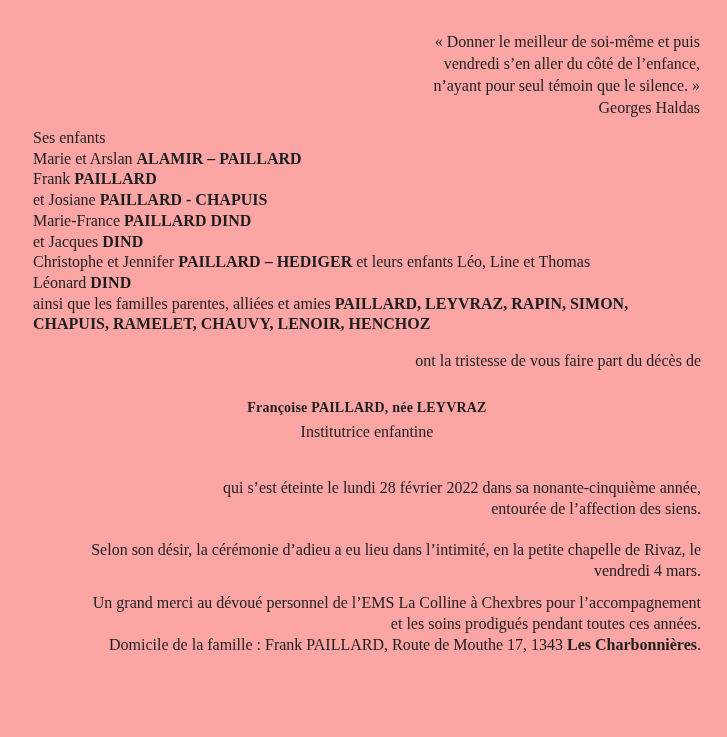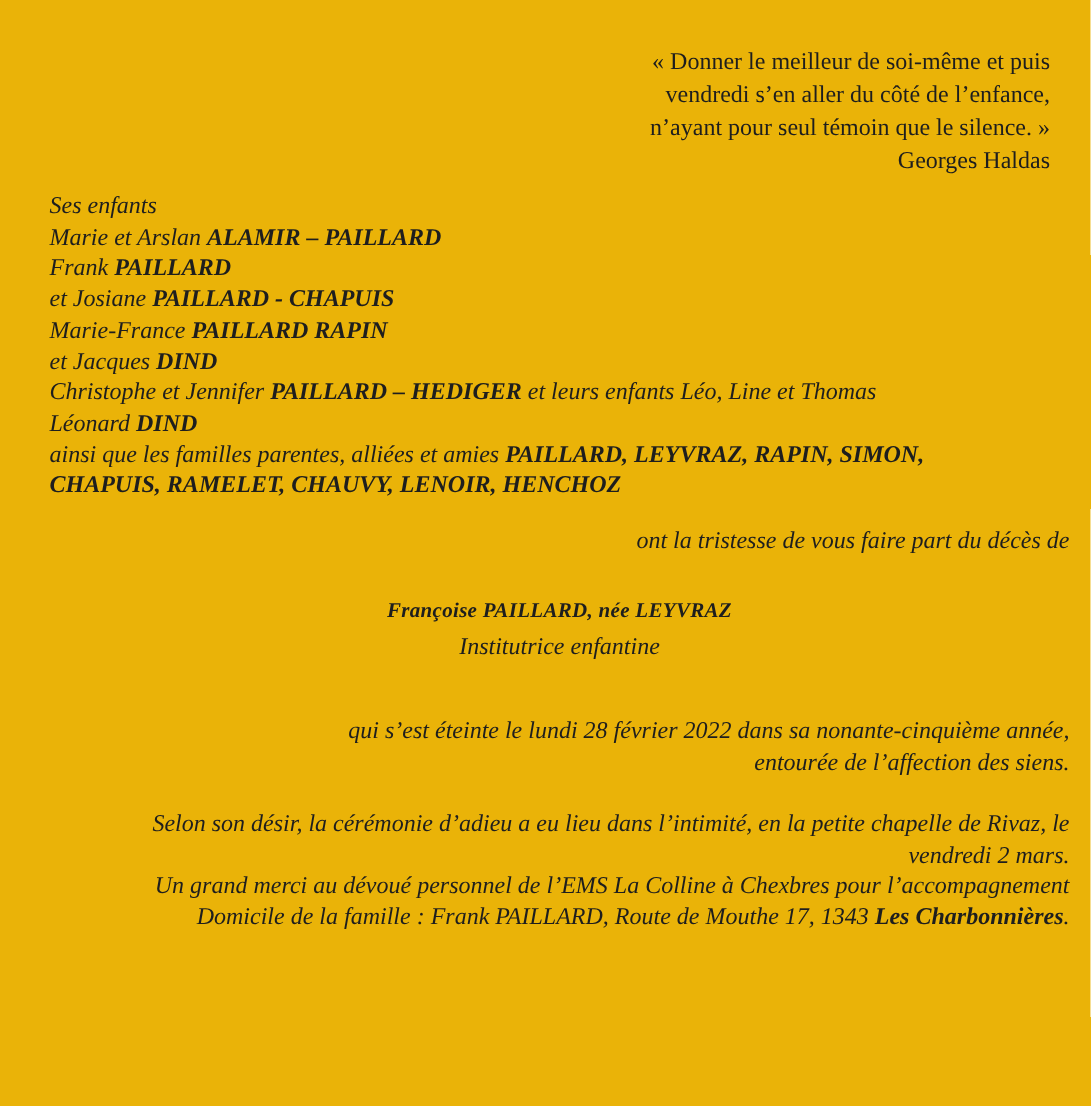--- a/index.html
+++ b/index.html
@@ -10,34 +10,33 @@
     font-family: "Liberation Serif", "DejaVu Serif", serif;
     font-size: 16px;
     color: #1e1e1e;
     position: relative;
     overflow: hidden;
   }
   .page {
     position: relative;
     width: 727px;
     height: 737px;
-    background: #eab308;
+    background: #fca5a5;
   }
   .quote {
     position: absolute;
     top: 31px;
     right: 27px;
     text-align: right;
     line-height: 22px;
     white-space: nowrap;
   }
   .content {
     padding-left: 33px;
-    padding-right: 14px;
-    font-style: italic;
+    padding-right: 26px;
   }
   .relatives {
     padding-top: 128px;
     line-height: 20.7px;
   }
   .line { white-space: nowrap; }
   .b { font-weight: bold; }
   .announce {
     margin-top: 16px;
     line-height: 20.7px;
@@ -51,21 +50,21 @@
     line-height: 28px;
     letter-spacing: 0.2px;
   }
   .subtitle {
     text-align: center;
     line-height: 20.7px;
   }
   .para { line-height: 20.7px; text-align: right; }
   .p-death   { margin-top: 36px; }
   .p-ceremony{ margin-top: 20px; }
-  .p-thanks  { margin-top: 0; }
+  .p-thanks  { margin-top: 12px; }
 </style>
 </head>
 <body>
 
 <div class="page">
 
   <div class="quote">
     <div>« Donner le meilleur de soi-même et puis</div>
     <div>vendredi s’en aller du côté de l’enfance,</div>
     <div>n’ayant pour seul témoin que le silence. »</div>
@@ -73,21 +72,21 @@
   </div>
 
   <div class="content">
 
     <div class="relatives">
       <div class="line">Ses enfants</div>
 
       <div class="line"><span>Marie et Arslan </span><span class="b">ALAMIR – PAILLARD</span></div>
       <div class="line"><span>Frank </span><span class="b">PAILLARD</span></div>
       <div class="line"><span>et Josiane </span><span class="b">PAILLARD - CHAPUIS</span></div>
-      <div class="line"><span>Marie-France </span><span class="b">PAILLARD RAPIN</span></div>
+      <div class="line"><span>Marie-France </span><span class="b">PAILLARD DIND</span></div>
       <div class="line"><span>et Jacques </span><span class="b">DIND</span></div>
 
 
       <div class="line"><span>Christophe et Jennifer </span><span class="b">PAILLARD – HEDIGER</span><span> et leurs enfants Léo, Line et Thomas</span></div>
       <div class="line"><span>Léonard </span><span class="b">DIND</span></div>
 
       <div class="line"><span>ainsi que les familles parentes, alliées et amies </span><span class="b">PAILLARD, LEYVRAZ, RAPIN, SIMON,</span></div>
       <div class="line"><span class="b">CHAPUIS, RAMELET, CHAUVY, LENOIR, HENCHOZ</span></div>
     </div>
 
@@ -96,23 +95,24 @@
     <div class="title">Françoise PAILLARD, née LEYVRAZ</div>
     <div class="subtitle">Institutrice enfantine</div>
 
     <div class="para p-death">
       <div class="line">qui s’est éteinte le lundi 28 février 2022 dans sa nonante-cinquième année,</div>
       <div class="line">entourée de l’affection des siens.</div>
     </div>
 
     <div class="para p-ceremony">
       <div class="line">Selon son désir, la cérémonie d’adieu a eu lieu dans l’intimité, en la petite chapelle de Rivaz, le</div>
-      <div class="line">vendredi 2 mars.</div>
+      <div class="line">vendredi 4 mars.</div>
     </div>
 
     <div class="para p-thanks">
       <div class="line">Un grand merci au dévoué personnel de l’EMS La Colline à Chexbres pour l’accompagnement</div>
+      <div class="line">et les soins prodigués pendant toutes ces années.</div>
     </div>
 
     <div class="para"><span>Domicile de la famille : Frank PAILLARD, Route de Mouthe 17, 1343 </span><span class="b">Les Charbonnières</span><span>.</span></div>
 
   </div>
 </div>
 
 </body></html>

